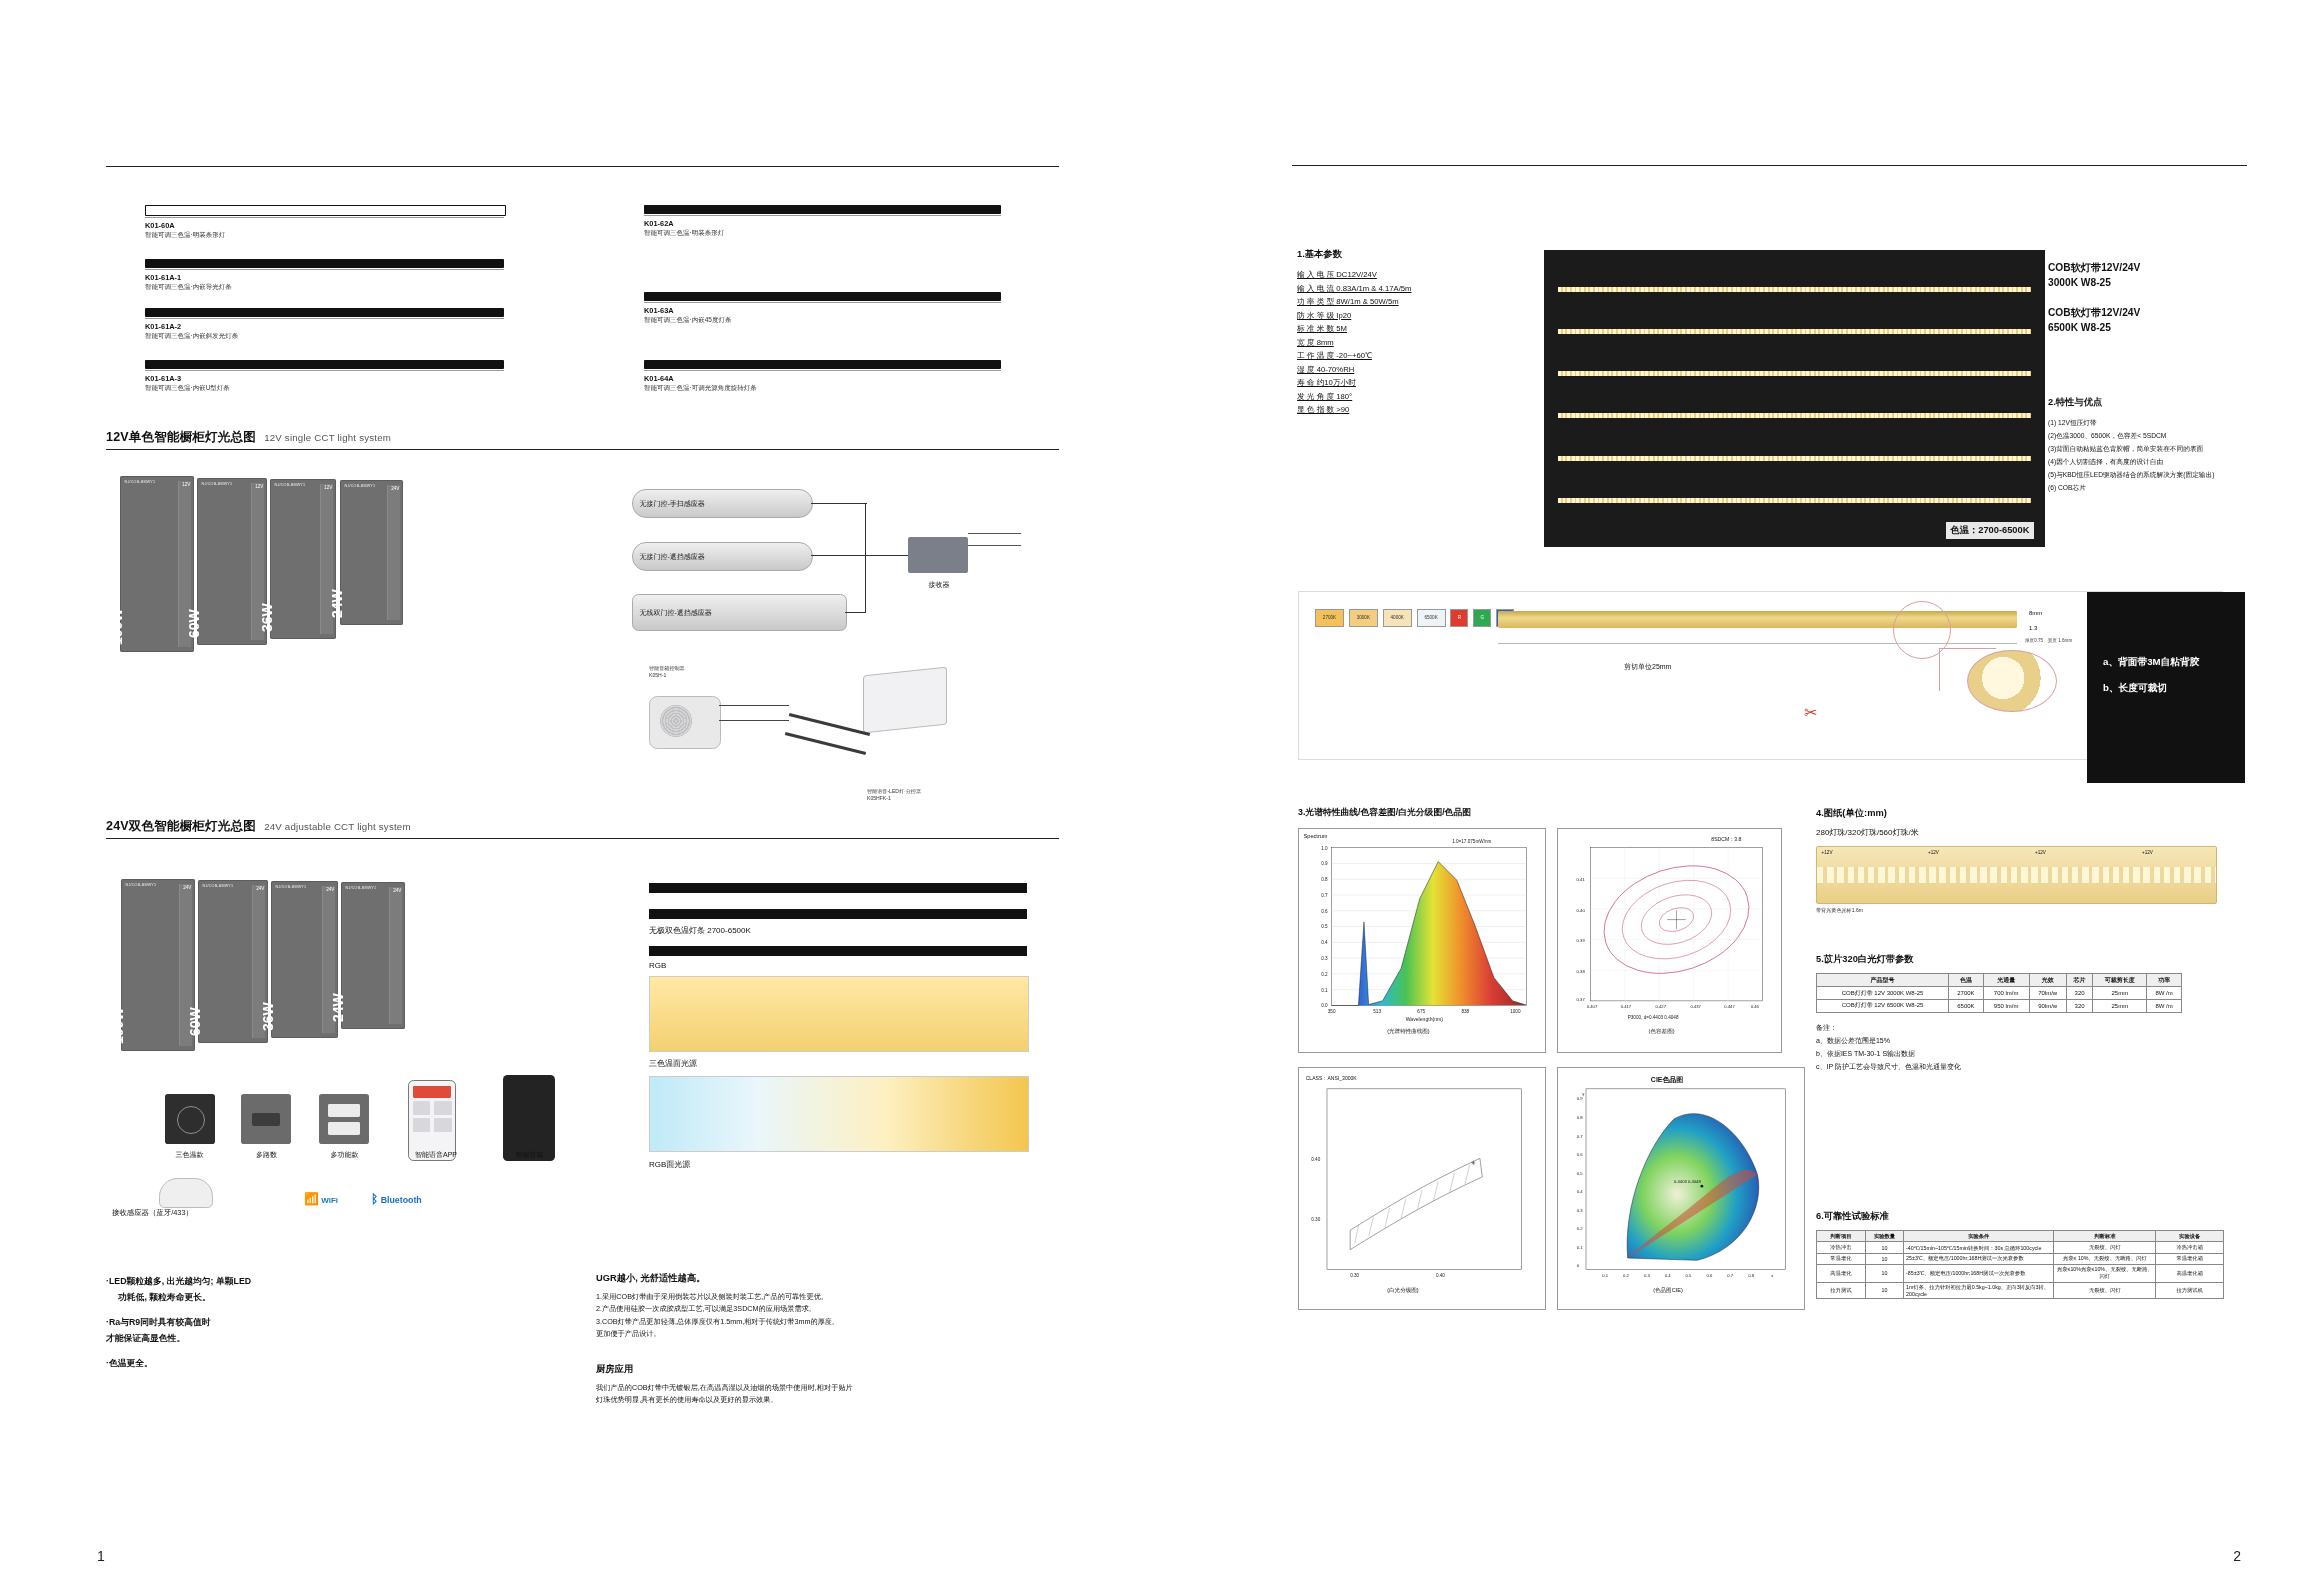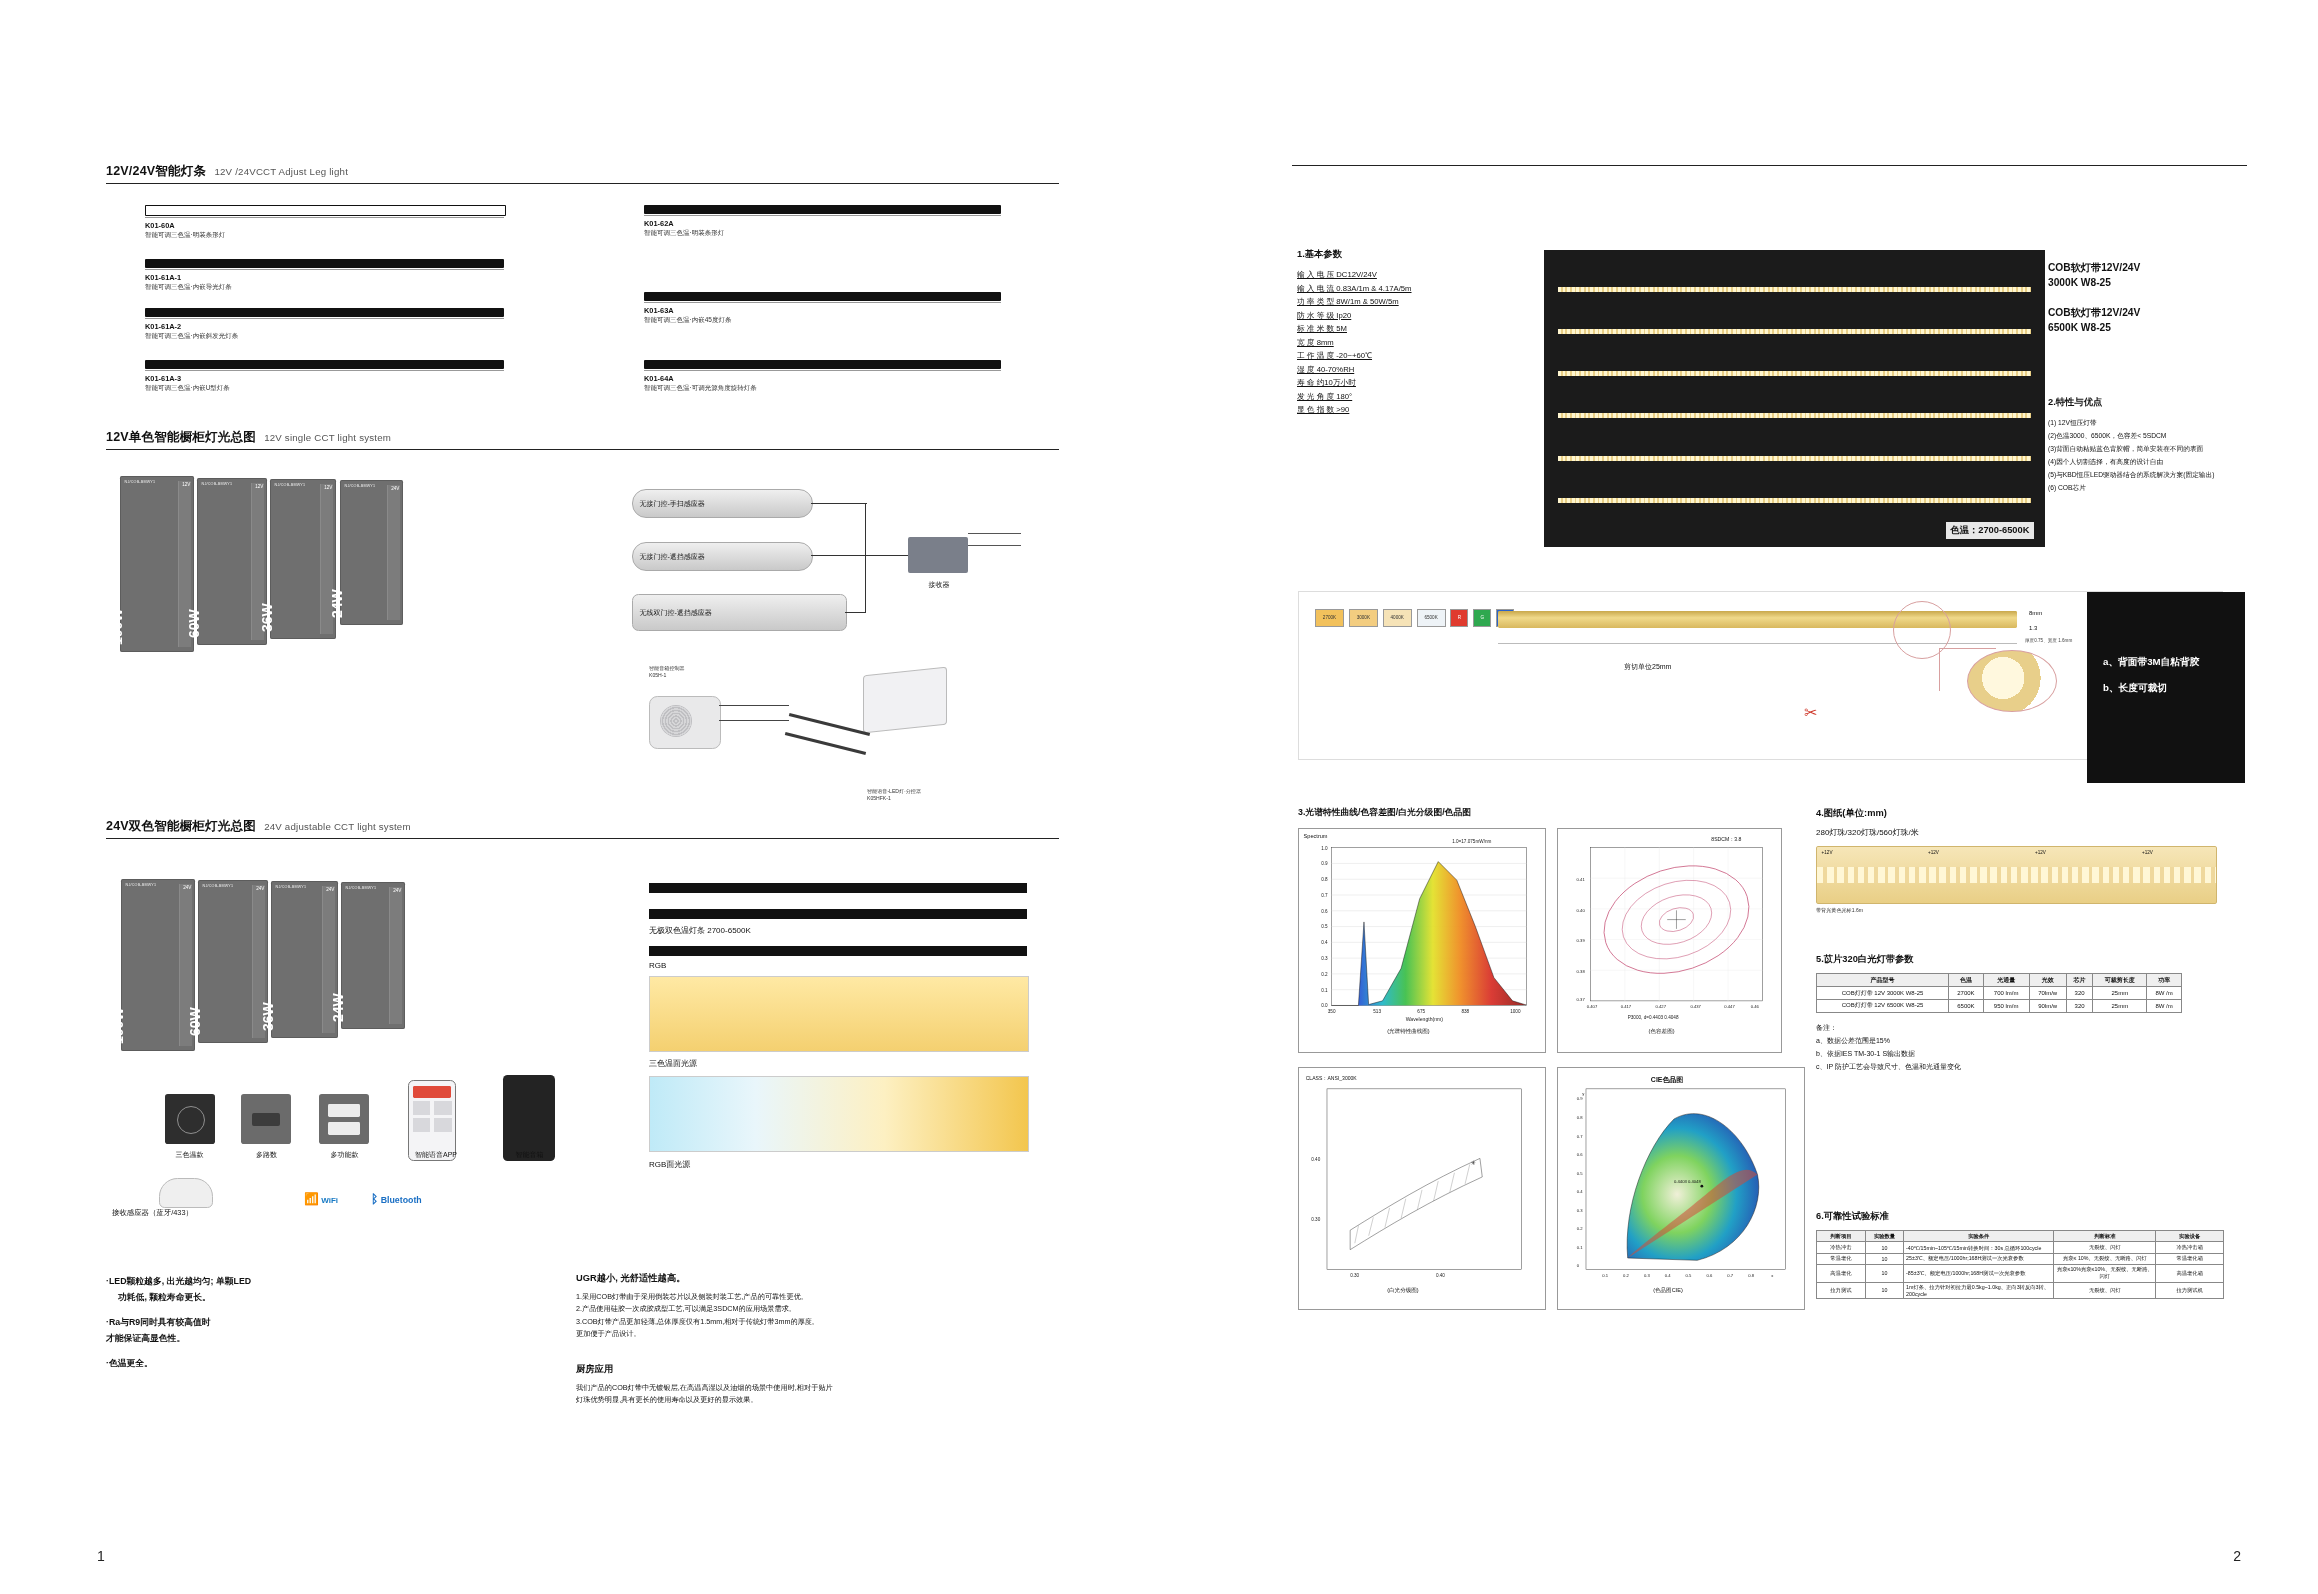--- a/index.html
+++ b/index.html
@@ -78,24 +78,20 @@
 
   .wifi-badge{position:absolute;font-size:8px;font-weight:bold;color:#1779c4;}
   .bt-badge{position:absolute;font-size:8.8px;font-weight:bold;color:#1a6fc4;}
 </style>
 </head>
 <body>
 
 <div class="page" id="leftPage">
 
   <div class="abs" style="left:106px;top:163px;width:953px;">
-    <div class="sec-title">
-      <span>12V/24V智能灯条</span>
-      <span class="en">12V /24VCCT Adjust Leg light</span>
-    </div>
     <div class="rule" style="margin-top:3.2px;"></div>
   </div>
 
   <div class="barrow" style="left:145px;top:205px;width:359px;">
     <div class="bar white" style="width:359px;"></div>
     <div class="underline"></div>
     <div class="barlabel">K01-60A</div>
     <div class="barsub">智能可调三色温·明装条形灯</div>
   </div>
 
@@ -300,21 +296,21 @@
   <div class="bullets" style="left:106px;top:1273px;width:274px;">
     <div style="font-weight:bold;">·LED颗粒越多, 出光越均匀; 单颗LED</div>
     <div style="font-weight:bold;margin-left:12px;">  功耗低, 颗粒寿命更长。</div>
     <div style="height:8.3px;"></div>
     <div style="font-weight:bold;">·Ra与R9同时具有较高值时</div>
     <div style="font-weight:bold;">  才能保证高显色性。</div>
     <div style="height:8.3px;"></div>
     <div style="font-weight:bold;">·色温更全。</div>
   </div>
 
-  <div class="abs" style="left:576px;top:1272px;width:454px;">
+  <div class="abs" style="left:596px;top:1272px;width:454px;">
     <div class="para-h">UGR越小, 光舒适性越高。</div>
     <div class="para" style="margin-top:5.6px;">
       <div>1.采用COB灯带由于采用倒装芯片以及侧装封装工艺,产品的可靠性更优。</div>
       <div>2.产品使用硅胶一次成胶成型工艺,可以满足3SDCM的应用场景需求。</div>
       <div>3.COB灯带产品更加轻薄,总体厚度仅有1.5mm,相对于传统灯带3mm的厚度,</div>
       <div>   更加便于产品设计。</div>
     </div>
     <div class="para-h" style="margin-top:22px;">厨房应用</div>
     <div class="para" style="margin-top:5.6px;">
       <div>我们产品的COB灯带中无镀银层,在高温高湿以及油烟的场景中使用时,相对于贴片</div>

